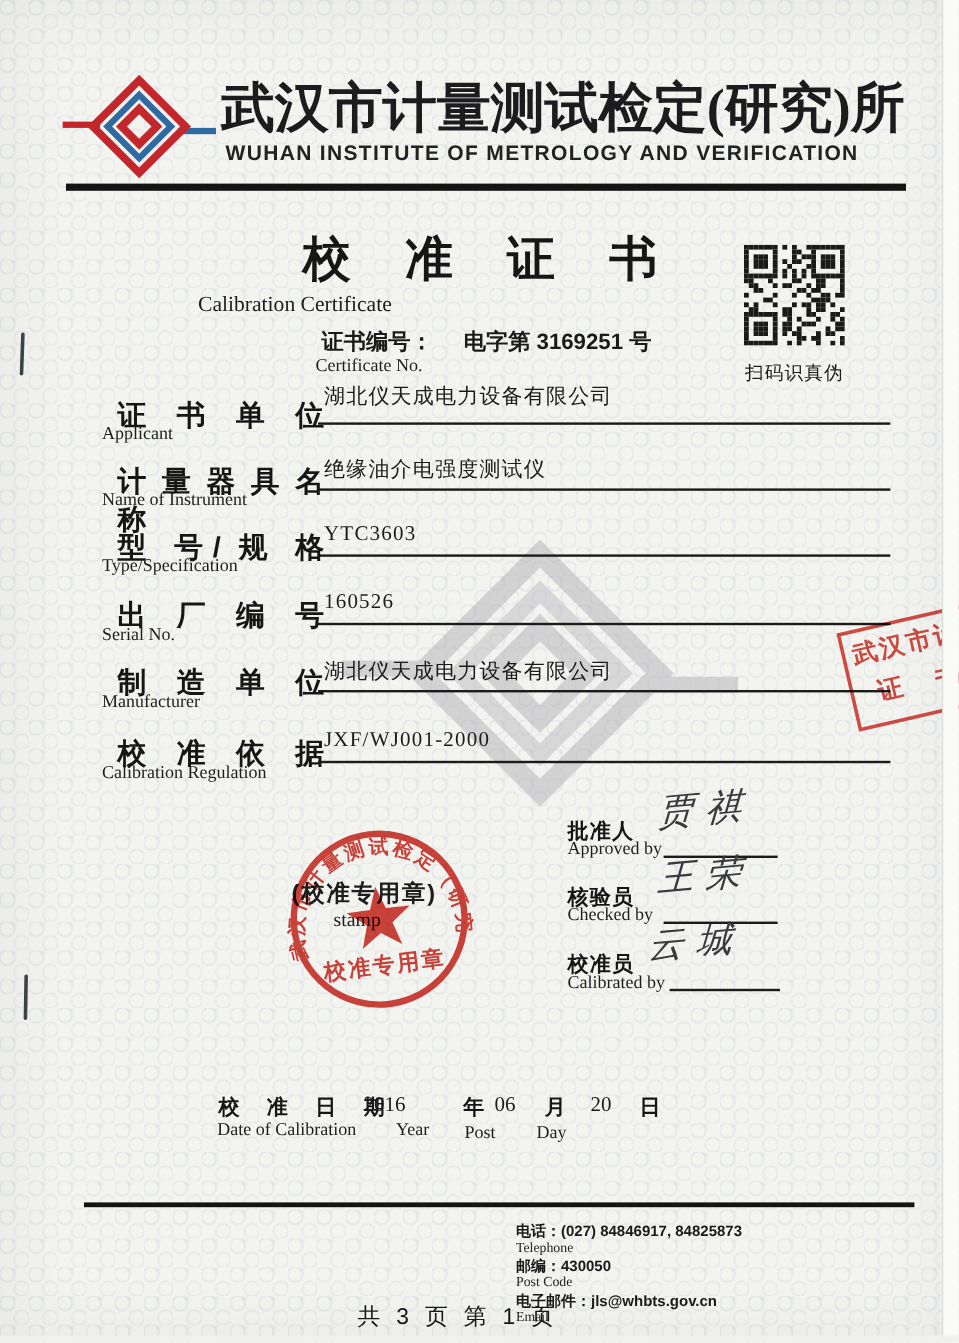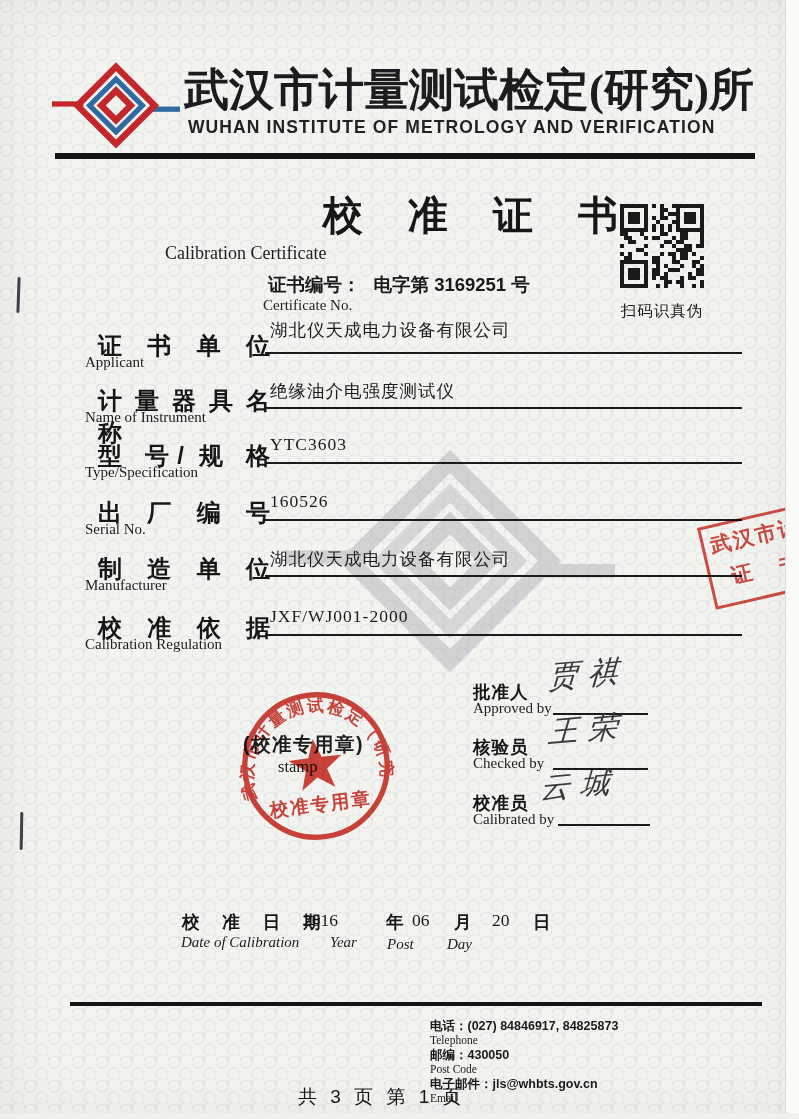--- a/index.html
+++ b/index.html
@@ -17,24 +17,24 @@
   .abs{position:absolute;}
   
   .edge-right{position:absolute;right:0;top:0;width:13px;height:100%;background:#fafaf8;border-left:1px solid #dcdcd6;z-index:9;}
   .edge-bottom{position:absolute;left:0;bottom:0;width:100%;height:6px;background:#f0f0ec;z-index:9;}
   .staple{position:absolute;width:3px;background:#3c424a;border-radius:2px;z-index:5;}
   
   .inst-cn{left:184px;top:60px;font-size:45px;font-weight:bold;color:#1c1c1e;letter-spacing:0px;font-family:"Liberation Serif",serif;white-space:nowrap;}
   .inst-en{left:188px;top:117px;font-size:17.5px;font-weight:bold;color:#222;letter-spacing:1.1px;white-space:nowrap;}
   .rule-thick{left:55px;top:153px;width:700px;height:6px;background:#141414;}
   
-  .doc-title{left:165px;top:188px;width:470px;text-align:right;font-size:40px;font-weight:bold;color:#161616;letter-spacing:17px;text-indent:17px;white-space:nowrap;}
+  .doc-title{left:165px;top:188px;width:470px;text-align:center;font-size:40px;font-weight:bold;color:#161616;letter-spacing:17px;text-indent:17px;white-space:nowrap;}
   .doc-title-en{left:165px;top:243px;width:470px;font-size:18px;font-family:"Liberation Serif",serif;color:#1d1d1d;}
   .certno-row{left:268px;top:272px;font-size:18.5px;font-weight:bold;color:#1a1a1a;white-space:nowrap;}
-  .certno-row .val{margin-left:13px;}
+  .certno-row .val{margin-left:26px;}
   .certno-en{left:263px;top:297px;font-size:15px;font-family:"Liberation Serif",serif;color:#1f1f1f;}
   
   .qr-box{left:620px;top:204px;width:84px;height:84px;z-index:3;}
   .qr-caption{left:604px;top:301px;width:116px;text-align:center;font-size:15.5px;color:#1c1c1c;letter-spacing:1px;}
   
   .field{position:absolute;left:0;width:799px;height:0;z-index:2;}
   .f-label-cn{position:absolute;left:98px;top:0;width:172px;font-size:24px;font-weight:bold;color:#161616;text-align:justify;text-align-last:justify;}
   .f-label-en{position:absolute;left:85px;top:24px;width:172px;font-size:15px;font-family:"Liberation Serif",serif;color:#1d1d1d;white-space:nowrap;}
   .f-value{position:absolute;left:270px;top:-6px;font-size:17.5px;font-family:"Liberation Serif",serif;color:#1b1b1b;letter-spacing:1px;white-space:nowrap;}
   .f-line{position:absolute;left:265px;top:22px;width:477px;border-top:2px solid #1b1b1b;}
@@ -49,21 +49,21 @@
   .side-stamp .l2{font-size:21px;font-weight:bold;color:#cf352c;letter-spacing:11px;margin:6px 0 0 14px;white-space:nowrap;}
   
   .sig-row{position:absolute;left:0;width:799px;height:0;z-index:2;}
   .s-label{position:absolute;left:473px;top:0;font-size:17.5px;font-weight:bold;color:#161616;letter-spacing:1px;white-space:nowrap;}
   .s-label-en{position:absolute;left:473px;top:20px;font-size:15px;font-family:"Liberation Serif",serif;color:#1d1d1d;white-space:nowrap;}
   .s-line{position:absolute;left:553px;top:33px;width:95px;border-top:2px solid #1b1b1b;}
   .s-hand{position:absolute;left:548px;top:-26px;font-size:30px;font-family:"Liberation Serif",serif;font-style:italic;color:#3a3a3e;transform:rotate(-5deg) skewX(-8deg);letter-spacing:10px;white-space:nowrap;}
   
   .date-row{position:absolute;left:0;top:908px;width:799px;height:0;z-index:2;}
   .d-cn{position:absolute;left:182px;top:2px;font-size:17.5px;font-weight:bold;color:#161616;letter-spacing:9px;white-space:nowrap;}
-  .d-en{position:absolute;top:26px;font-size:15px;font-family:"Liberation Serif",serif;color:#1d1d1d;white-space:nowrap;font-style:italic;}
+  .d-en{position:absolute;top:26px;font-size:15px;font-family:"Liberation Serif",serif;color:#1d1d1d;white-space:nowrap;}
   .d-num{position:absolute;top:2px;font-size:17.5px;font-family:"Liberation Serif",serif;color:#1a1a1a;}
   .d-unit{position:absolute;top:2px;font-size:17.5px;font-weight:bold;color:#161616;}
   
   .rule-footer{left:70px;top:1002px;width:692px;height:4px;background:#141414;}
   .foot-col{position:absolute;top:1019px;z-index:2;}
   .foot-cn{font-size:12.5px;font-weight:bold;color:#1a1a1a;line-height:14px;white-space:nowrap;}
   .foot-en{font-size:11.5px;font-family:"Liberation Serif",serif;color:#222;line-height:14px;margin-bottom:1px;white-space:nowrap;}
   .page-info{left:298px;top:1084px;font-size:19px;font-weight:normal;color:#161616;letter-spacing:4px;white-space:nowrap;z-index:2;}
 </style>
 </head>

